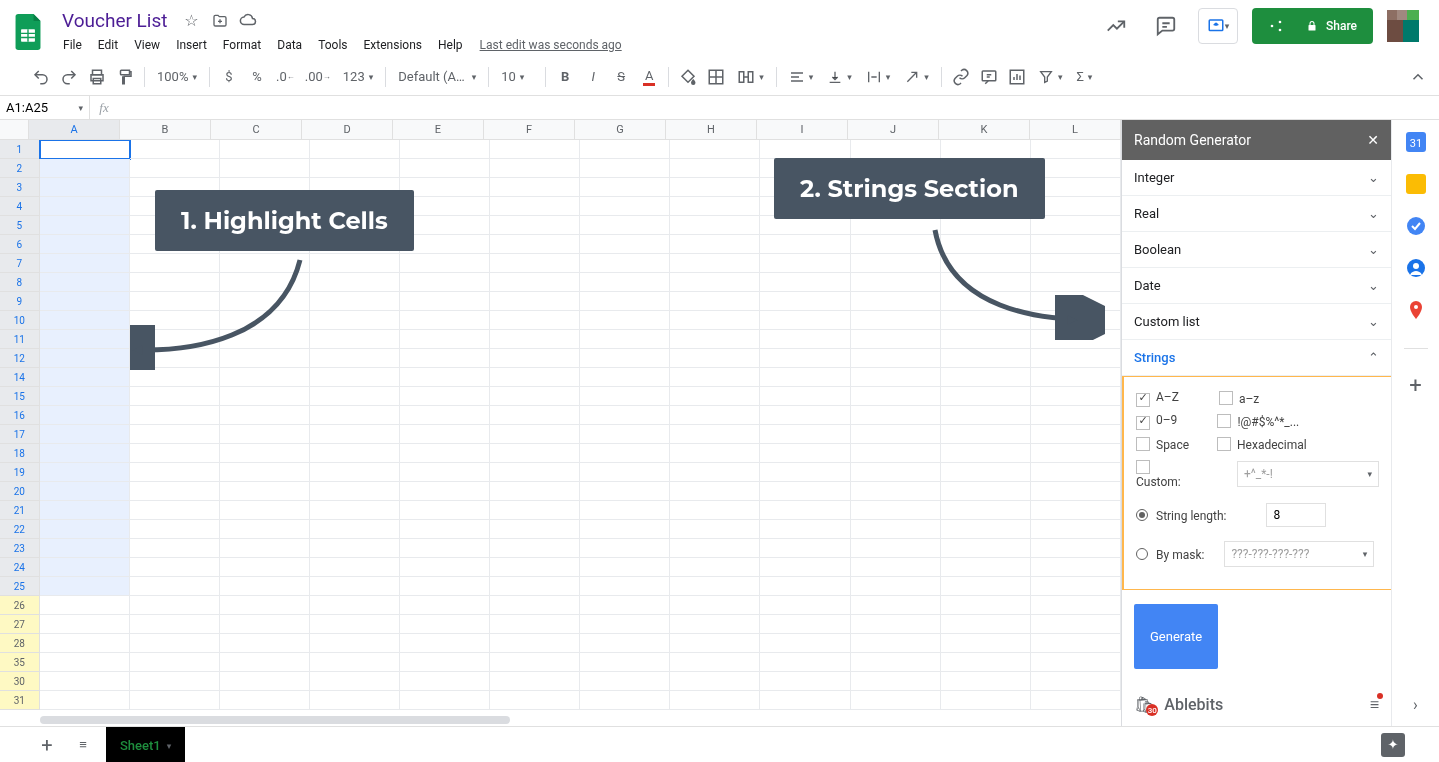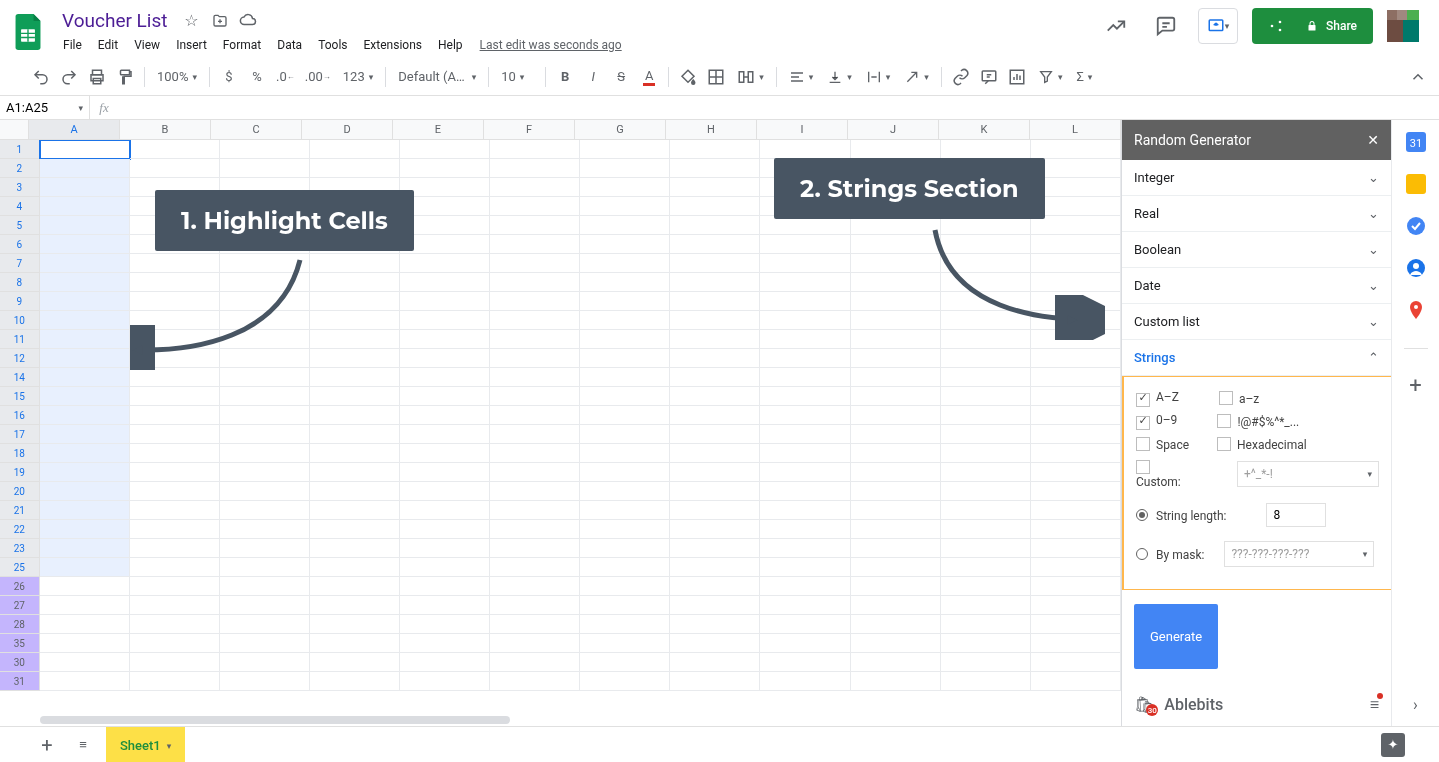--- a/index.html
+++ b/index.html
@@ -34,21 +34,21 @@
 .fx-ic { width:28px; text-align:center; font-style:italic; color:#9aa0a6; font-family:serif; }
 
 .main-area { display:flex; height:calc(762px - 58px - 38px - 24px - 36px); }
 .grid-wrap { flex:1; position:relative; overflow:hidden; }
 .col-headers { display:flex; height:20px; background:#f8f9fa; border-bottom:1px solid #e0e0e0; font-size:11px; color:#5f6368; }
 .rowhdr-spacer { width:40px; border-right:1px solid #e0e0e0; background:#f8f9fa; }
 .col-h { width:91px; border-right:1px solid #e0e0e0; display:flex; align-items:center; justify-content:center; }
 .col-h.sel { background:#e8eaed; color:#1a73e8; }
 .rows { overflow:auto; height:calc(100% - 20px); position:relative; }
 .row { display:flex; height:19px; }
-.row-h { width:40px; border-right:1px solid #e0e0e0; border-bottom:1px solid #e0e0e0; background:#c4b5fd; font-size:10px; color:#5f6368; display:flex; align-items:center; justify-content:center; }
+.row-h { width:40px; border-right:1px solid #e0e0e0; border-bottom:1px solid #e0e0e0; background:#fef9c3; font-size:10px; color:#5f6368; display:flex; align-items:center; justify-content:center; }
 .row-h.sel { background:#e8eaed; color:#1a73e8; }
 .cell { width:91px; border-right:1px solid #e8eaed; border-bottom:1px solid #e8eaed; }
 .cell.sel { background:#e8f0fe; }
 .cell.active { outline:2px solid #1a73e8; outline-offset:-1px; background:#fff; }
 
 .annot { position:absolute; background:#485563; color:#fff; font-weight:700; padding:16px 26px; font-size:24px; font-family:Montserrat,Arial,sans-serif; border-radius:2px; z-index:5; }
 .arrow { position:absolute; stroke:#485563; fill:none; stroke-width:5; z-index:4; }
 
 .sidebar { width:270px; border-left:1px solid #dadce0; display:flex; flex-direction:column; font-size:13px; }
 .sb-head { background:#616161; color:#fff; height:54px; display:flex; align-items:center; padding:0 12px; font-size:14px; }
@@ -63,21 +63,21 @@
 .radio { width:12px; height:12px; border:1px solid #616161; border-radius:50%; display:inline-block; margin-right:8px; position:relative; top:1px; }
 .radio.on::after { content:""; position:absolute; inset:2px; background:#616161; border-radius:50%; }
 .sb-input { border:1px solid #e0e0e0; height:24px; padding:0 6px; font-size:12px; width:60px; }
 .sb-select { border:1px solid #e0e0e0; height:26px; padding:0 6px; font-size:12px; color:#9e9e9e; width:150px; display:flex; align-items:center; justify-content:space-between; }
 .gen-btn { background:#4285f4; color:#fff; border:none; padding:25px 16px; font-size:13px; border-radius:2px; cursor:pointer; }
 .sb-footer { margin-top:auto; display:flex; align-items:center; gap:10px; padding:12px; color:#5f6368; font-size:16px; font-weight:500; }
 
 .companion { width:48px; border-left:1px solid #e8eaed; display:flex; flex-direction:column; align-items:center; gap:18px; padding-top:12px; }
 
 .sheet-bar { height:36px; border-top:1px solid #e0e0e0; display:flex; align-items:center; padding:0 34px; gap:10px; font-size:13px; }
-.sheet-tab { padding:0 14px; height:100%; display:flex; align-items:center; gap:6px; color:#1e8e3e; font-weight:500; border-top:2px solid transparent; background:#fde047; }
+.sheet-tab { padding:0 14px; height:100%; display:flex; align-items:center; gap:6px; color:#1e8e3e; font-weight:500; border-top:2px solid transparent; background:#000000; }
 .h-scroll { position:absolute; bottom:0; left:40px; right:0; height:12px; }
 .h-scroll .thumb { position:absolute; left:0; width:470px; top:2px; bottom:2px; background:#dadce0; border-radius:6px; }
 </style>
 </head>
 <body>
 
 <div class="titlebar">
   <div class="sheets-logo">
     <svg viewBox="0 0 40 52">
         <path fill="#0f9d58" d="M28 0H6a4 4 0 0 0-4 4v44a4 4 0 0 0 4 4h28a4 4 0 0 0 4-4V10L28 0z"></path>
@@ -645,20 +645,35 @@
           <div class="cell"></div>
           <div class="cell"></div>
           <div class="cell"></div>
           <div class="cell"></div>
           <div class="cell"></div>
           <div class="cell"></div>
           <div class="cell"></div>
           <div class="cell"></div>
         </div>
         <div class="row">
+          <div class="row-h sel">24</div>
+          <div class="cell sel"></div>
+          <div class="cell"></div>
+          <div class="cell"></div>
+          <div class="cell"></div>
+          <div class="cell"></div>
+          <div class="cell"></div>
+          <div class="cell"></div>
+          <div class="cell"></div>
+          <div class="cell"></div>
+          <div class="cell"></div>
+          <div class="cell"></div>
+          <div class="cell"></div>
+        </div>
+        <div class="row">
           <div class="row-h sel">25</div>
           <div class="cell sel"></div>
           <div class="cell"></div>
           <div class="cell"></div>
           <div class="cell"></div>
           <div class="cell"></div>
           <div class="cell"></div>
           <div class="cell"></div>
           <div class="cell"></div>
           <div class="cell"></div>

